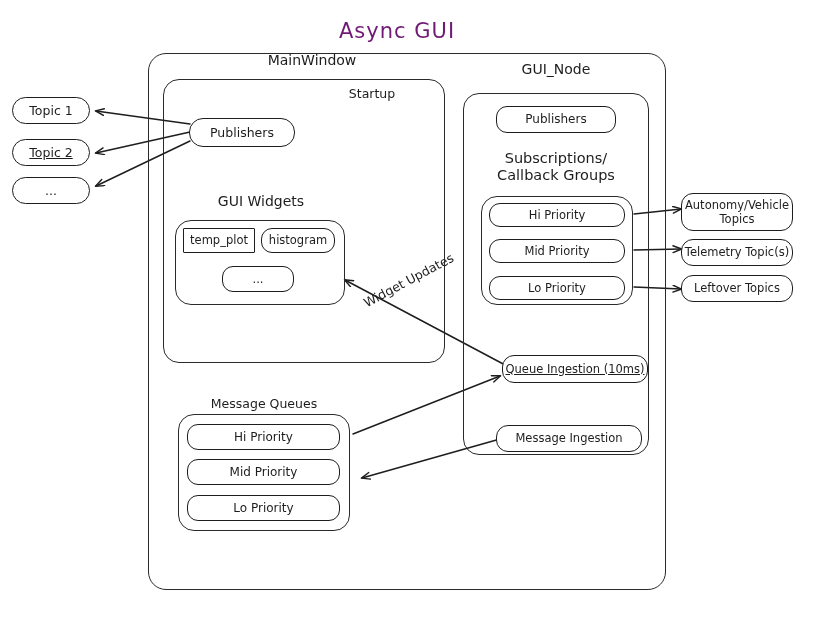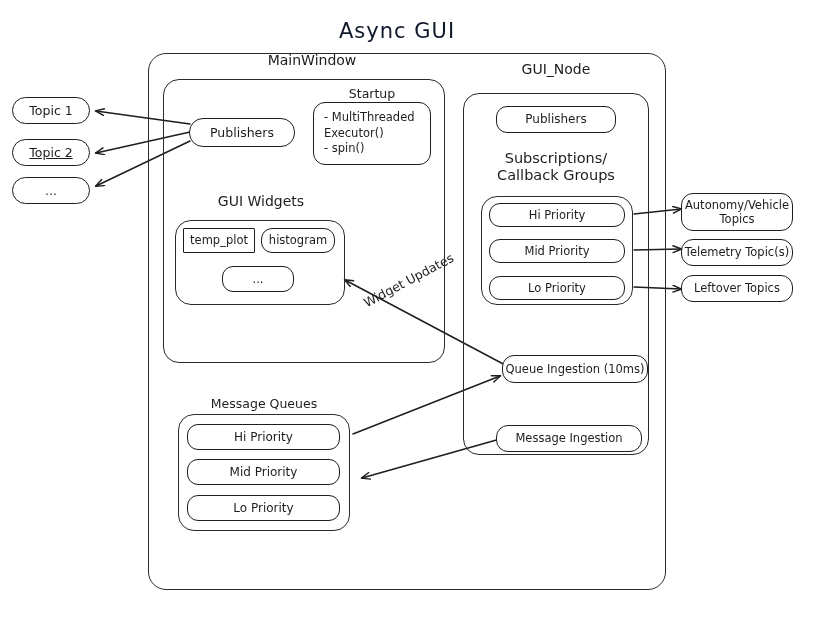--- a/index.html
+++ b/index.html
@@ -39,21 +39,21 @@
   }
   .grouplabel {
     position: absolute;
     color: #1d1d1d;
     text-align: center;
     white-space: pre-line;
     line-height: 1.2;
   }
   .title {
     position: absolute;
-    color: #0f172a;
+    color: #701a75;
     letter-spacing: 1px;
   }
   svg.wires {
     position: absolute;
     left: 0;
     top: 0;
     width: 821px;
     height: 634px;
     pointer-events: none;
     overflow: visible;
@@ -110,25 +110,20 @@
   <div class="container" style="left:148px; top:53px; width:518px; height:537px;"></div>
 
   <div class="grouplabel" style="left:164px; top:52px; width:296px; font-size:14px;">MainWindow</div>
   <div class="container" style="left:163px; top:79px; width:282px; height:284px; border-radius:16px;"></div>
 
   <div class="box" style="left:189px; top:118px; width:106px; height:29px; font-size:12.5px;">
     <span>Publishers</span>
   </div>
 
   <div class="grouplabel" style="left:313px; top:86px; width:118px; font-size:12.5px;">Startup</div>
-  <div class="box soft" style="left:313px; top:102px; width:118px; height:63px; font-size:11.5px; justify-content:flex-start; align-items:center; padding-left:10px; text-align:left; border-radius:12px;">
-    <span style="white-space:pre-line; line-height:1.35;">- MultiThreaded
-  Executor()
-- spin()</span>
-  </div>
 
   <div class="grouplabel" style="left:176px; top:193px; width:170px; font-size:14px;">GUI Widgets</div>
   <div class="container" style="left:175px; top:220px; width:170px; height:85px; border-radius:16px; border-width:1.4px;"></div>
   <div class="box soft" style="left:183px; top:228px; width:72px; height:25px; font-size:11.5px; border-radius:1px;">
     <span>temp_plot</span>
   </div>
   <div class="box soft" style="left:261px; top:228px; width:74px; height:25px; font-size:11.5px; border-radius:11px;">
     <span>histogram</span>
   </div>
   <div class="box soft" style="left:222px; top:266px; width:72px; height:26px; font-size:11.5px; border-radius:11px;">
@@ -160,21 +155,21 @@
   <div class="box soft" style="left:489px; top:203px; width:136px; height:24px; font-size:11.5px; border-radius:11px;">
     <span>Hi Priority</span>
   </div>
   <div class="box soft" style="left:489px; top:239px; width:136px; height:24px; font-size:11.5px; border-radius:11px;">
     <span>Mid Priority</span>
   </div>
   <div class="box soft" style="left:489px; top:276px; width:136px; height:24px; font-size:11.5px; border-radius:11px;">
     <span>Lo Priority</span>
   </div>
 
-  <div class="box soft" style="left:502px; top:355px; width:146px; height:28px; font-size:11.5px; border-radius:12px;">
+  <div class="box soft" style="left:502px; top:355px; width:146px; height:28px; font-size:11.5px; border-radius:12px;text-decoration:underline;">
     <span>Queue Ingestion (10ms)</span>
   </div>
 
   <div class="box soft" style="left:496px; top:425px; width:146px; height:27px; font-size:11.5px; border-radius:12px;">
     <span>Message Ingestion</span>
   </div>
 
   <div class="box" style="left:681px; top:193px; width:112px; height:38px; font-size:11.5px; border-radius:12px;">
     <span style="white-space:pre-line;">Autonomy/Vehicle
 Topics</span>

